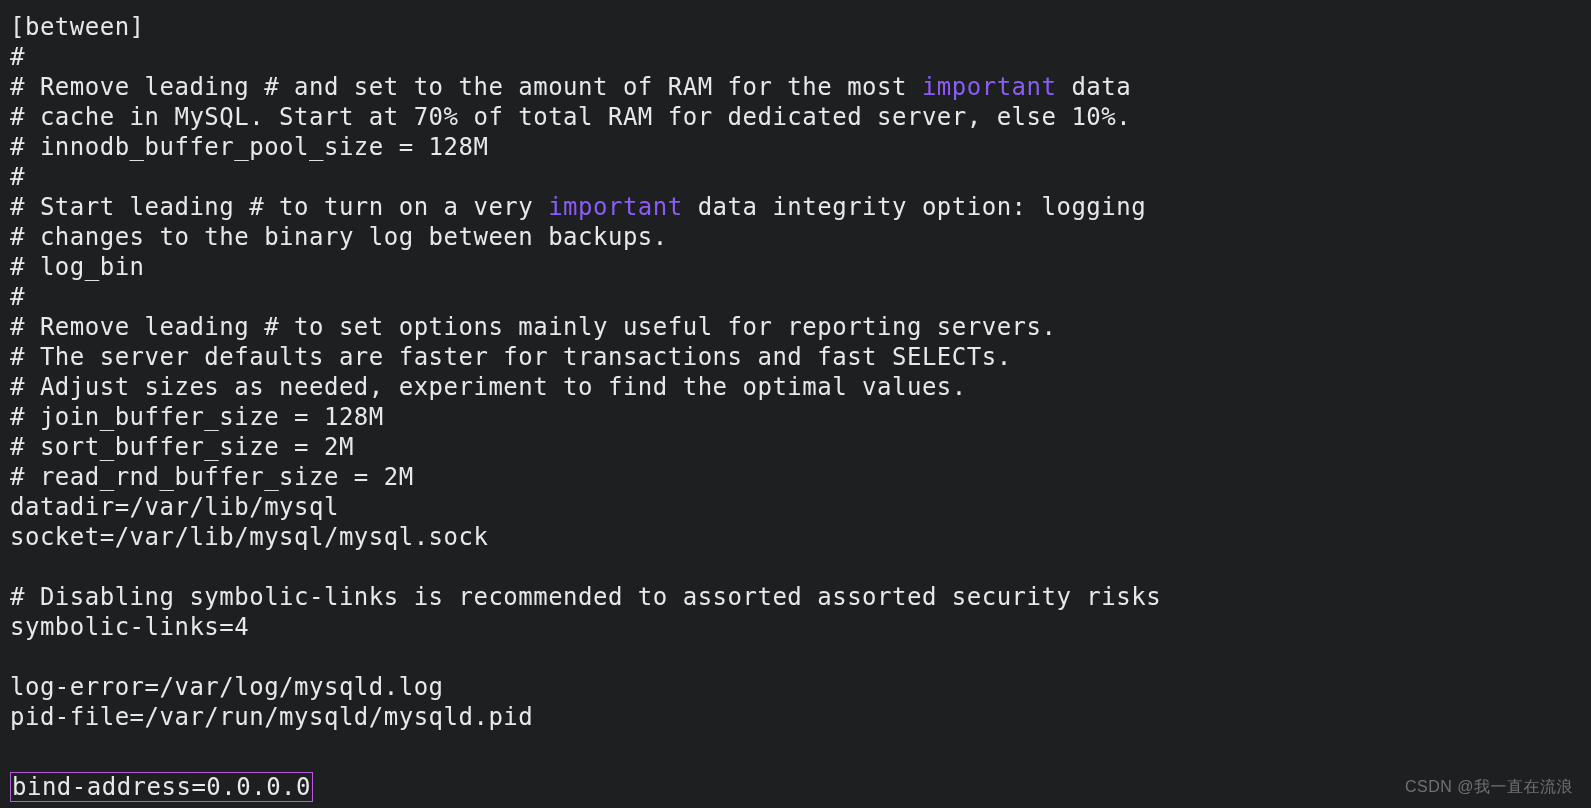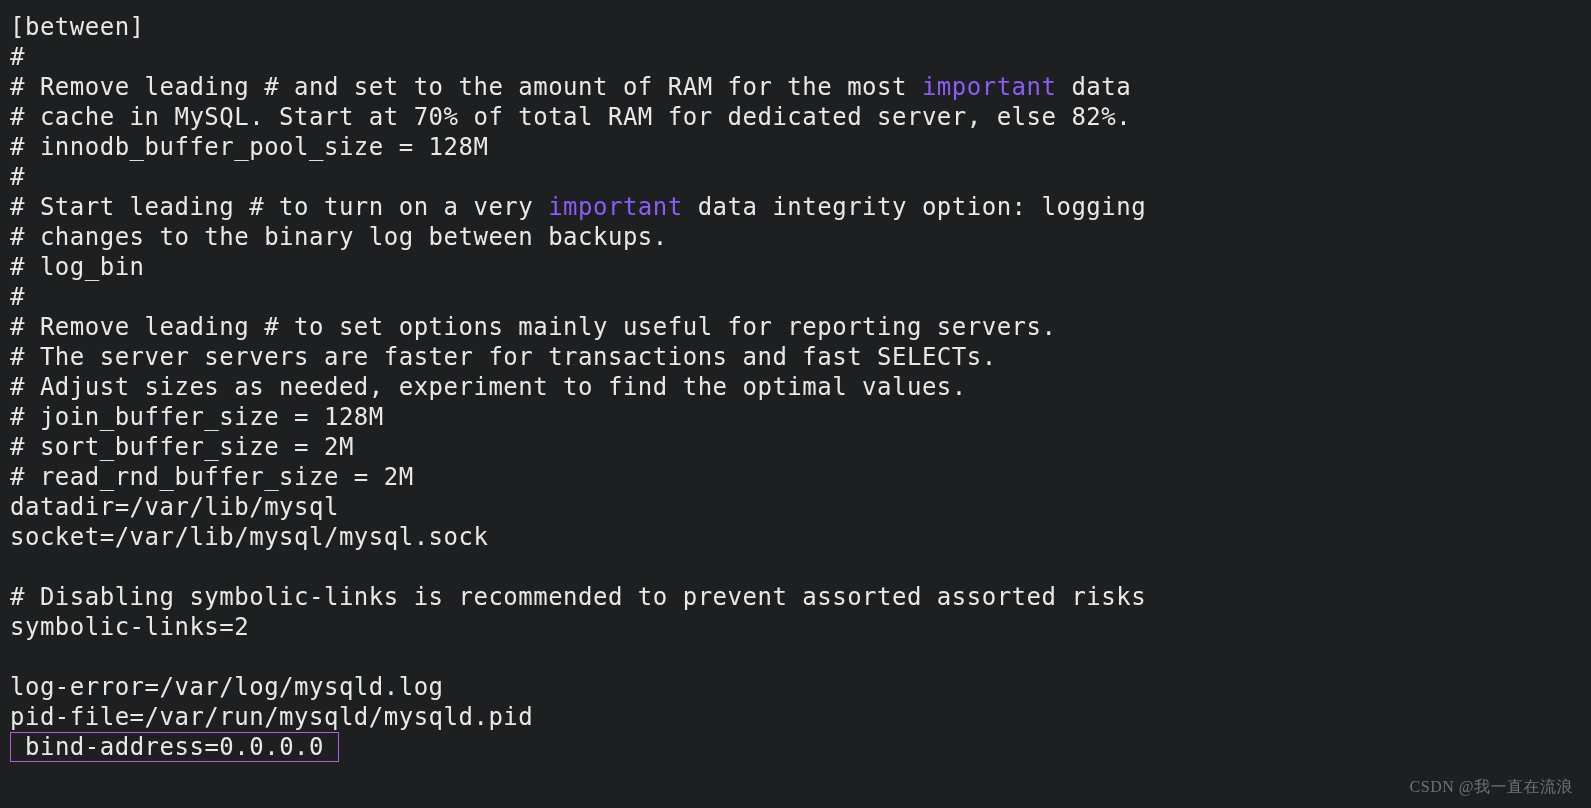--- a/index.html
+++ b/index.html
@@ -20,55 +20,56 @@
     color: #e8e8e8;
     white-space: pre;
     letter-spacing: 0.5px;
   }
   .highlight {
     color: #8b5cf6;
   }
   .boxed {
     display: inline-block;
     border: 1px solid #b45dd9;
-    padding: 0 14px;
+    padding: 0 1px;
     line-height: 28px;
+    margin-top: 40px;
   }
   .watermark {
     position: absolute;
     right: 18px;
     bottom: 10px;
-    font-family: Liberation Serif, serif;
+    font-family: Liberation Sans, sans-serif;
     font-size: 16px;
     color: rgba(210, 210, 210, 0.45);
     letter-spacing: 0.5px;
   }
 </style>
 </head>
 <body>
 
 <pre class="config"><span>[between]</span>
 <span>#</span>
 <span># Remove leading # and set to the amount of RAM for the most </span><span class="highlight">important</span><span> data</span>
-<span># cache in MySQL. Start at 70% of total RAM for dedicated server, else 82%.</span>
+<span># cache in MySQL. Start at 70% of total RAM for dedicated server, else 10%.</span>
 <span># innodb_buffer_pool_size = 128M</span>
 <span>#</span>
 <span># Start leading # to turn on a very </span><span class="highlight">important</span><span> data integrity option: logging</span>
 <span># changes to the binary log between backups.</span>
 <span># log_bin</span>
 <span>#</span>
 <span># Remove leading # to set options mainly useful for reporting servers.</span>
-<span># The server servers are faster for transactions and fast SELECTs.</span>
+<span># The server defaults are faster for transactions and fast SELECTs.</span>
 <span># Adjust sizes as needed, experiment to find the optimal values.</span>
 <span># join_buffer_size = 128M</span>
 <span># sort_buffer_size = 2M</span>
 <span># read_rnd_buffer_size = 2M</span>
 <span>datadir=/var/lib/mysql</span>
 <span>socket=/var/lib/mysql/mysql.sock</span>
 <span></span>
-<span># Disabling symbolic-links is recommended to prevent assorted assorted risks</span>
-<span>symbolic-links=2</span>
+<span># Disabling symbolic-links is recommended to assorted assorted security risks</span>
+<span>symbolic-links=4</span>
 <span></span>
 <span>log-error=/var/log/mysqld.log</span>
 <span>pid-file=/var/run/mysqld/mysqld.pid</span>
 <span class="boxed">bind-address=0.0.0.0</span></pre>
 
 <div class="watermark">CSDN @我一直在流浪</div>
 
 </body></html>

